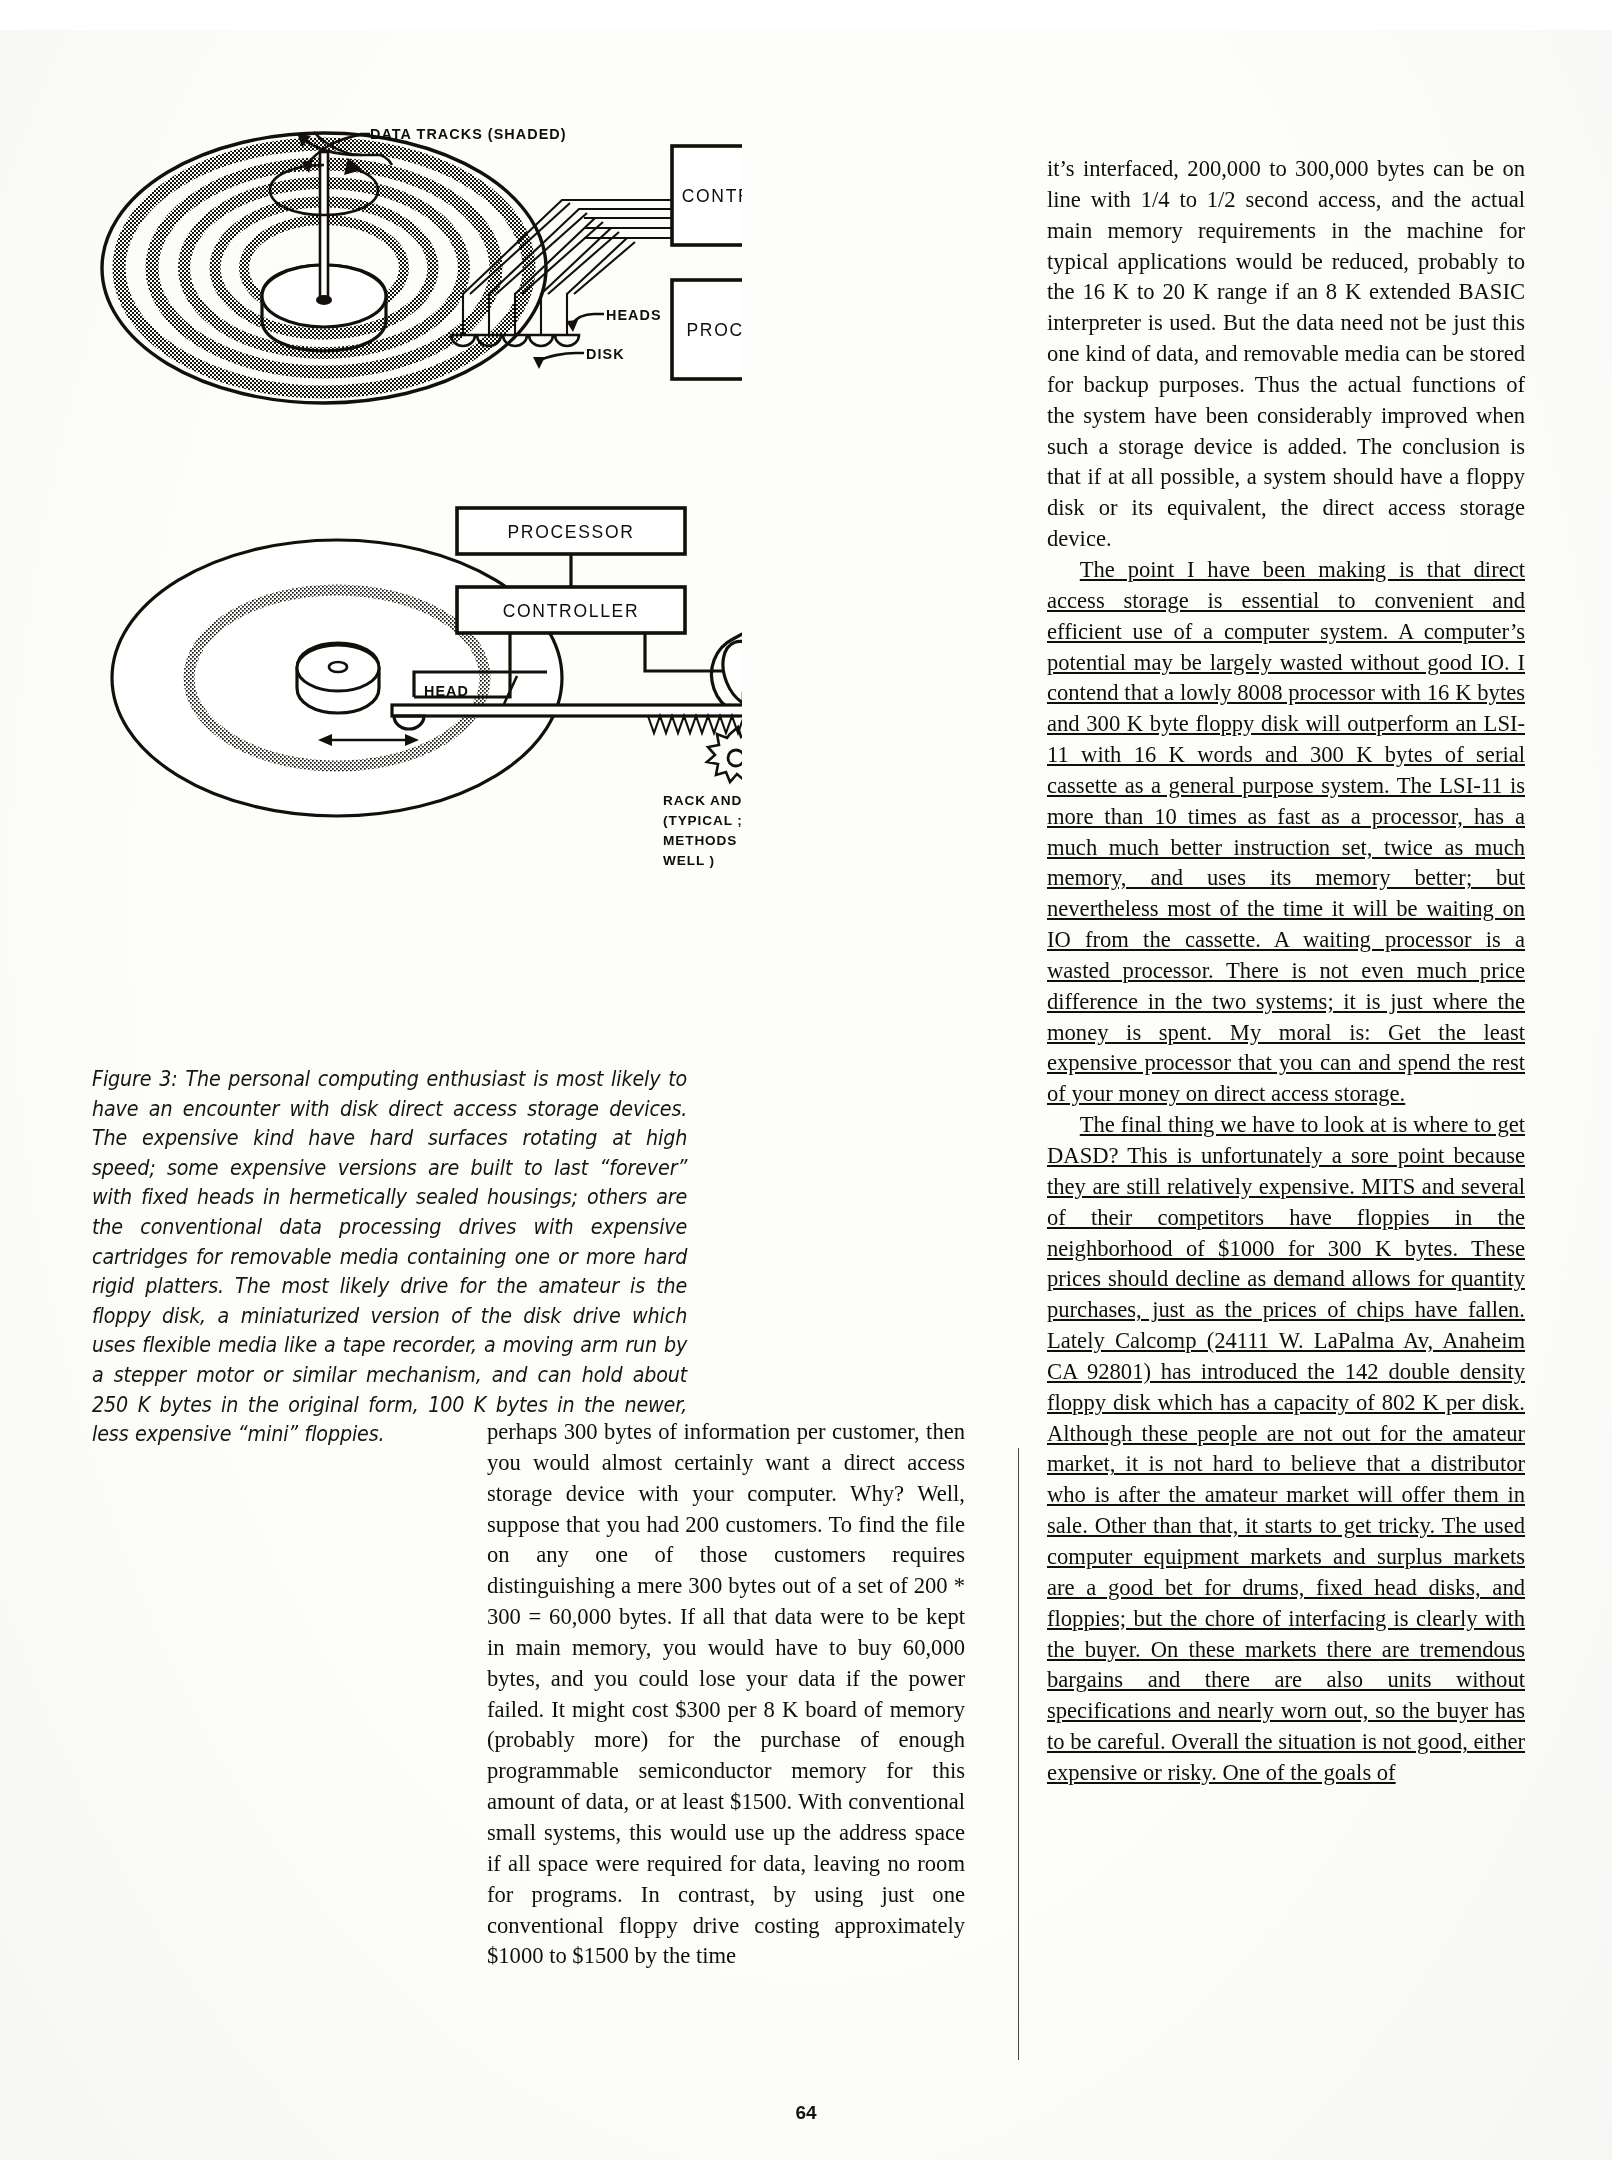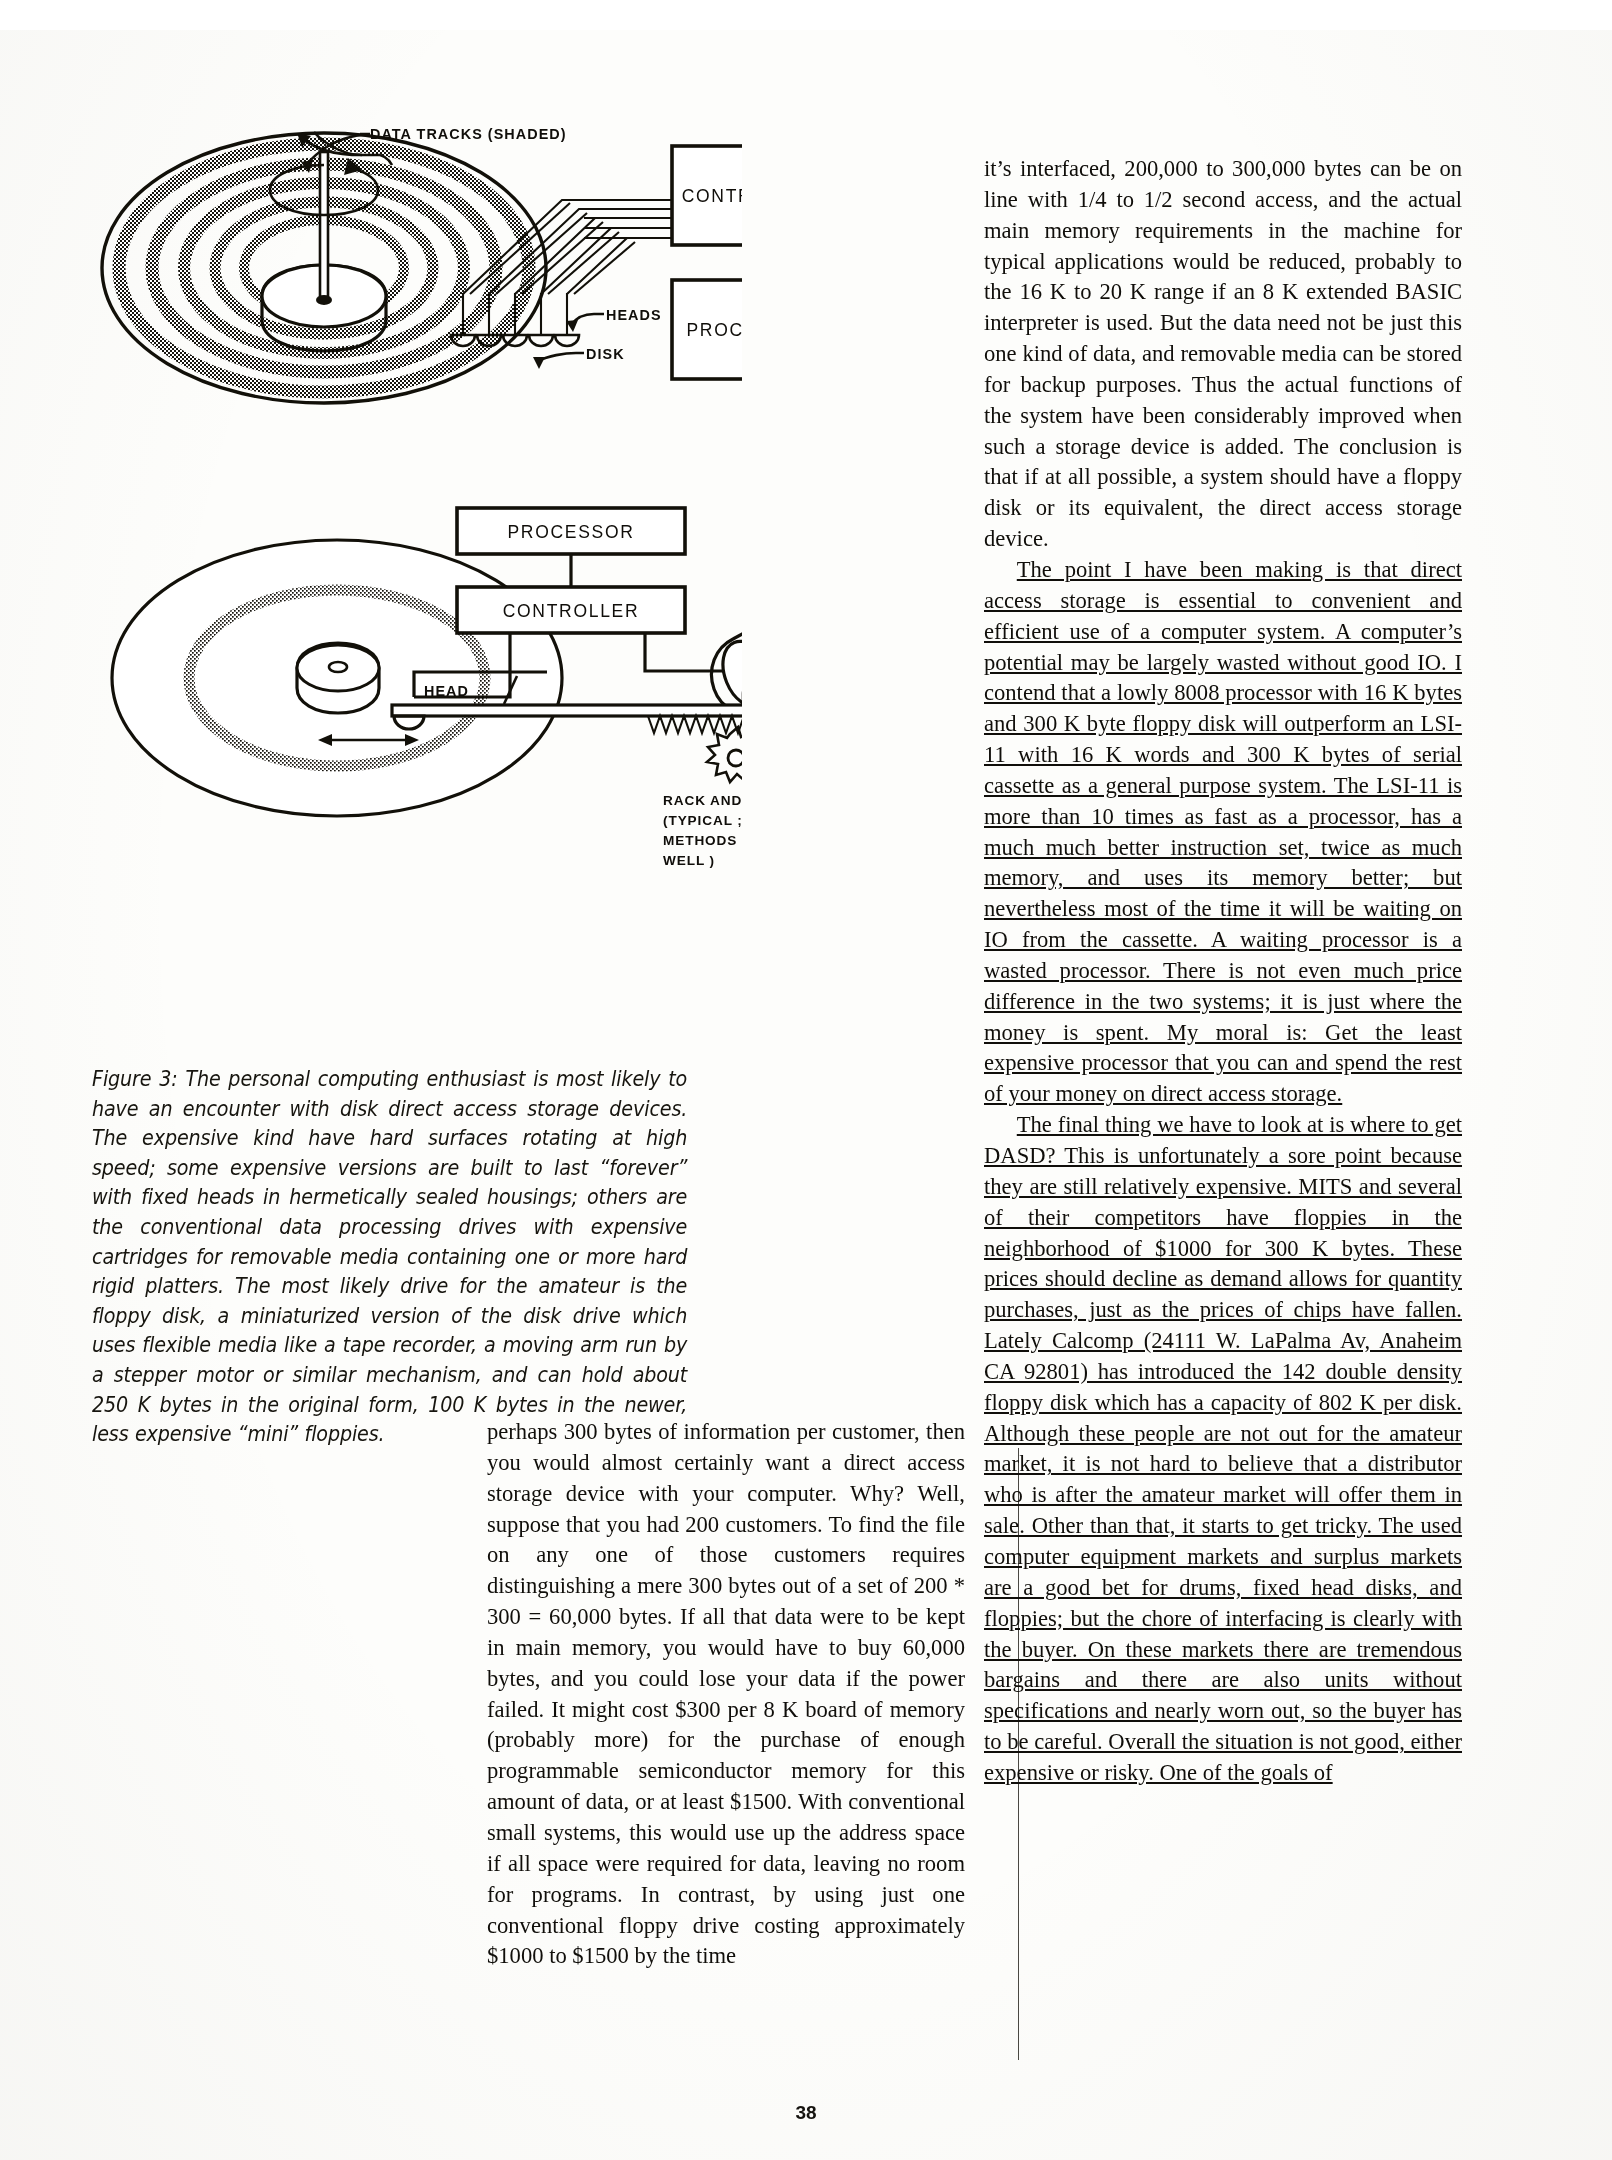--- a/index.html
+++ b/index.html
@@ -74,21 +74,21 @@
     hyphens: none;
   }
   .body-col p {
     margin: 0;
   }
   .body-col p.indent {
     text-indent: 1.45em;
     text-decoration: underline;
   }
   #col-right {
-    left: 984px;
+    left: 1047px;
     top: 124px;
     width: 478px;
   }
   #col-middle {
     left: 487px;
     top: 1387px;
     width: 478px;
   }
 
   
@@ -343,16 +343,16 @@
 
   <div id="col-right" class="body-col">
       <p>it’s interfaced, 200,000 to 300,000 bytes can be on line with 1/4 to 1/2 second access, and the actual main memory requirements in the machine for typical applications would be reduced, probably to the 16 K to 20 K range if an 8 K extended BASIC interpreter is used. But the data need not be just this one kind of data, and removable media can be stored for backup purposes. Thus the actual functions of the system have been considerably improved when such a storage device is added. The conclusion is that if at all possible, a system should have a floppy disk or its equivalent, the direct access storage device.</p>
       <p class="indent">The point I have been making is that direct access storage is essential to convenient and efficient use of a computer system. A computer’s potential may be largely wasted without good IO. I contend that a lowly 8008 processor with 16 K bytes and 300 K byte floppy disk will outperform an LSI-11 with 16 K words and 300 K bytes of serial cassette as a general purpose system. The LSI-11 is more than 10 times as fast as a processor, has a much much better instruction set, twice as much memory, and uses its memory better; but nevertheless most of the time it will be waiting on IO from the cassette. A waiting processor is a wasted processor. There is not even much price difference in the two systems; it is just where the money is spent. My moral is: Get the least expensive processor that you can and spend the rest of your money on direct access storage.</p>
       <p class="indent">The final thing we have to look at is where to get DASD? This is unfortunately a sore point because they are still relatively expensive. MITS and several of their competitors have floppies in the neighborhood of $1000 for 300 K bytes. These prices should decline as demand allows for quantity purchases, just as the prices of chips have fallen. Lately Calcomp (24111 W. LaPalma Av, Anaheim CA 92801) has introduced the 142 double density floppy disk which has a capacity of 802 K per disk. Although these people are not out for the amateur market, it is not hard to believe that a distributor who is after the amateur market will offer them in sale. Other than that, it starts to get tricky. The used computer equipment markets and surplus markets are a good bet for drums, fixed head disks, and floppies; but the chore of interfacing is clearly with the buyer. On these markets there are tremendous bargains and there are also units without specifications and nearly worn out, so the buyer has to be careful. Overall the situation is not good, either expensive or risky. One of the goals of</p>
     </div>
   <div id="col-middle" class="body-col">
       <p>perhaps 300 bytes of information per customer, then you would almost certainly want a direct access storage device with your computer. Why? Well, suppose that you had 200 customers. To find the file on any one of those customers requires distinguishing a mere 300 bytes out of a set of 200 * 300 = 60,000 bytes. If all that data were to be kept in main memory, you would have to buy 60,000 bytes, and you could lose your data if the power failed. It might cost $300 per 8 K board of memory (probably more) for the purchase of enough programmable semiconductor memory for this amount of data, or at least $1500. With conventional small systems, this would use up the address space if all space were required for data, leaving no room for programs. In contrast, by using just one conventional floppy drive costing approximately $1000 to $1500 by the time</p>
     </div>
 
-  <div id="page-number">38</div>
+  <div id="page-number">64</div>
 
   <div id="scan-edge-bottom"></div>
 </div>
 
 </body></html>

